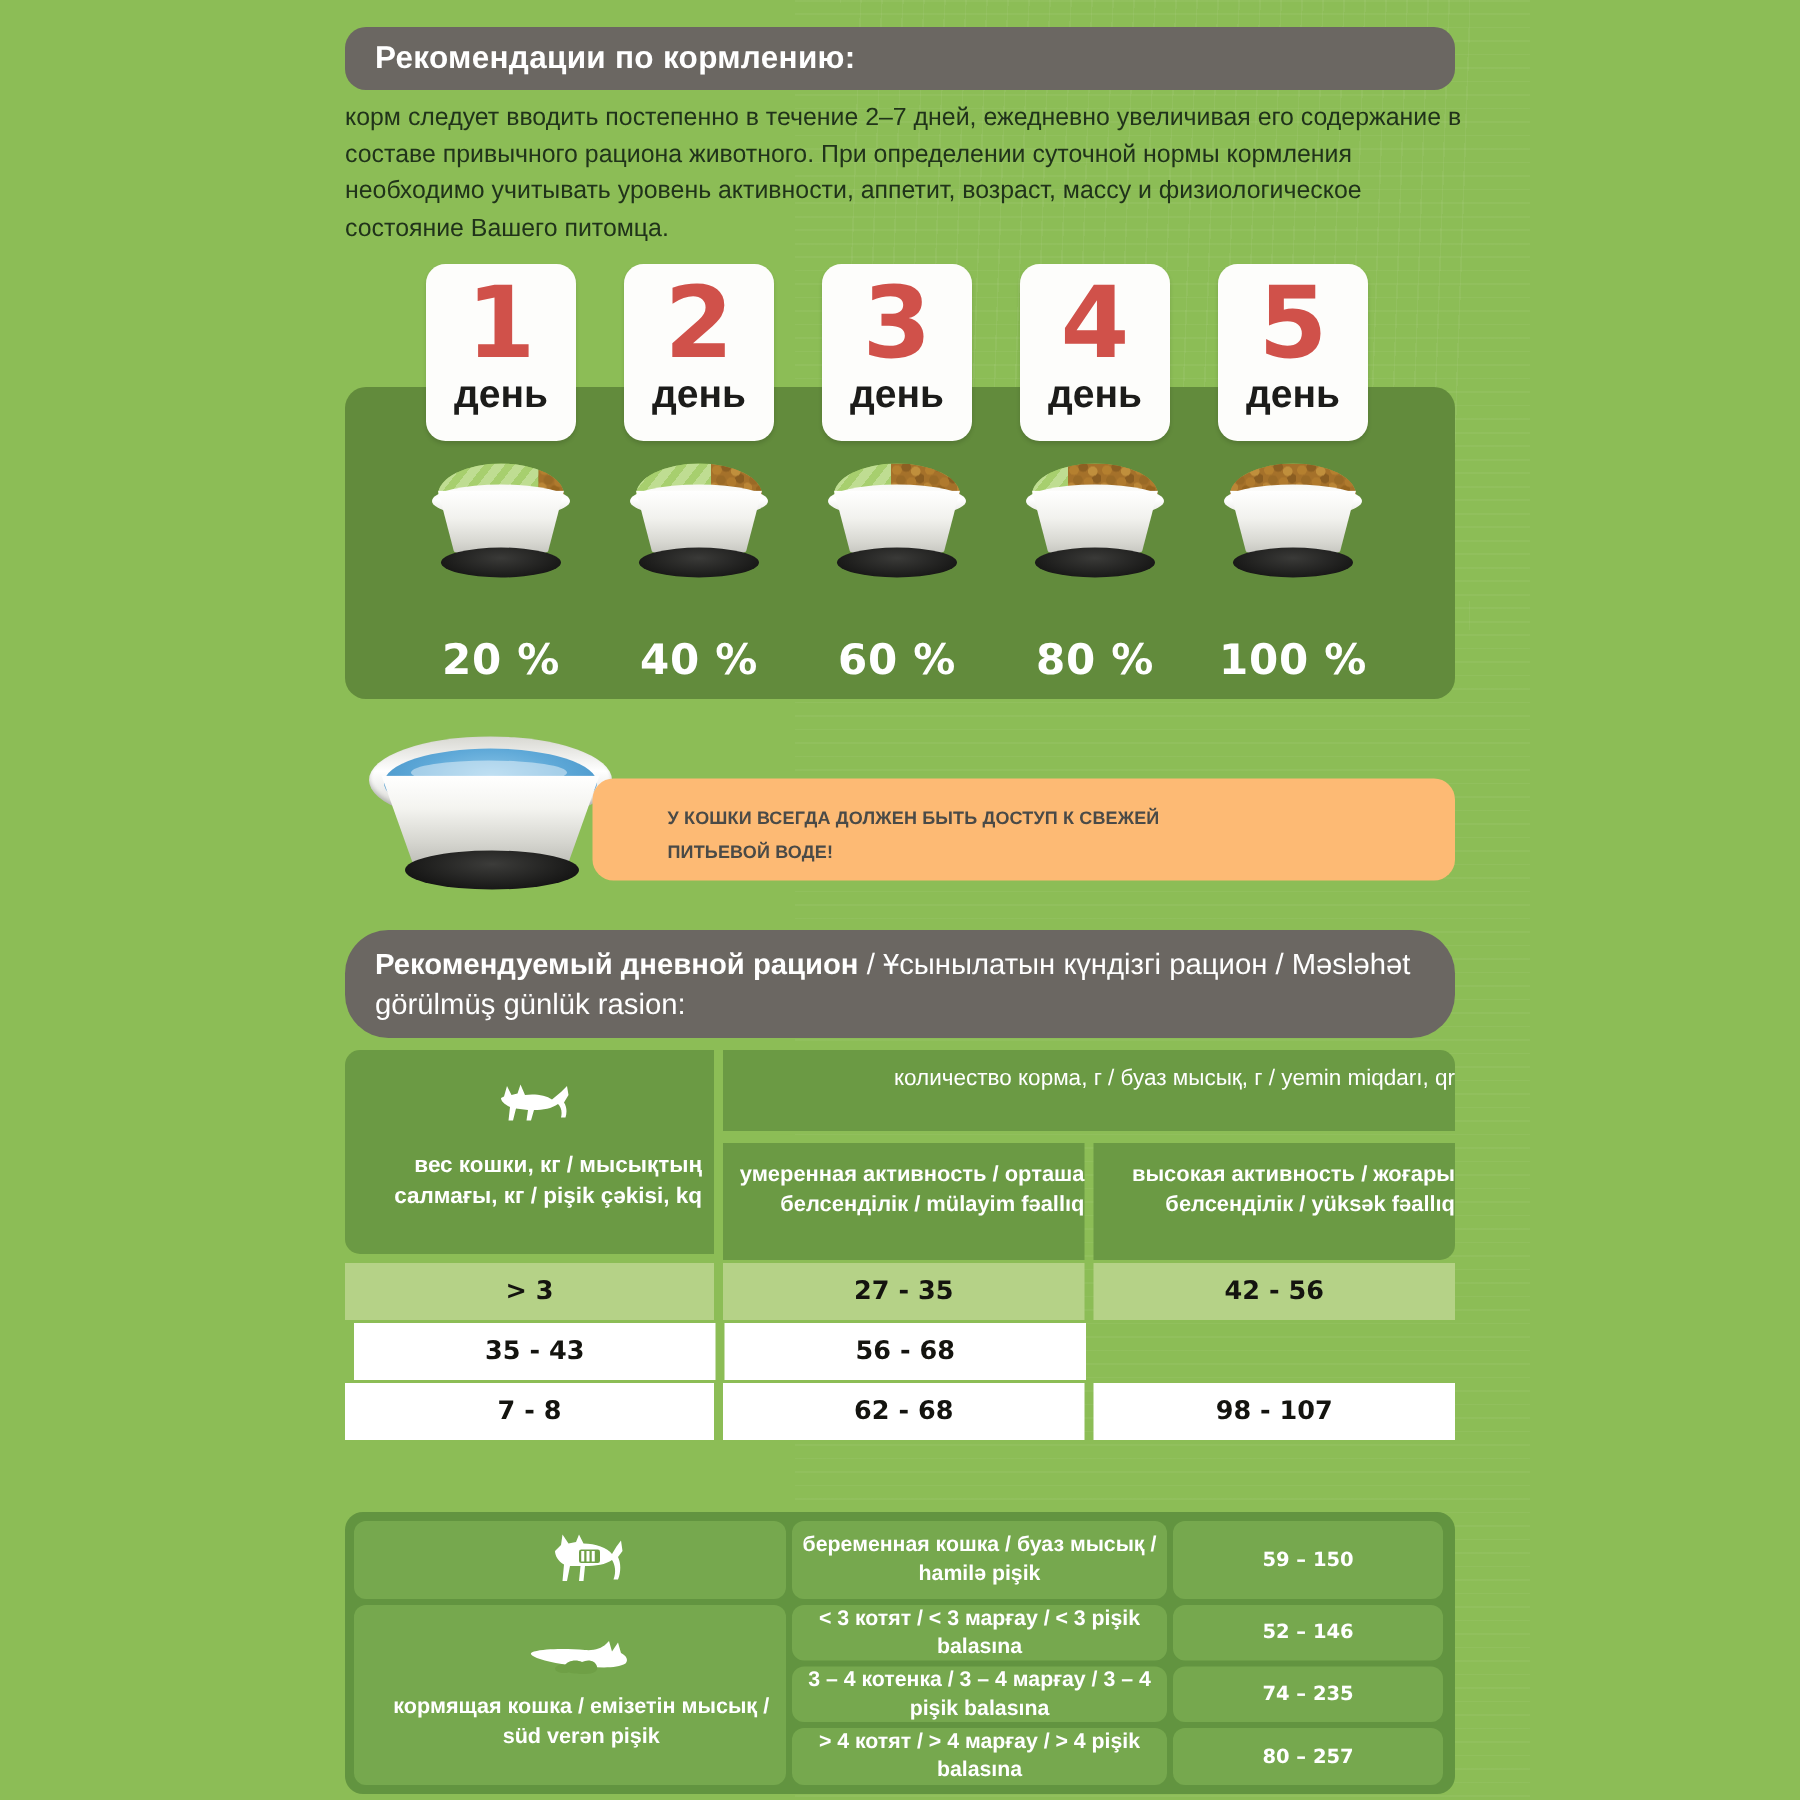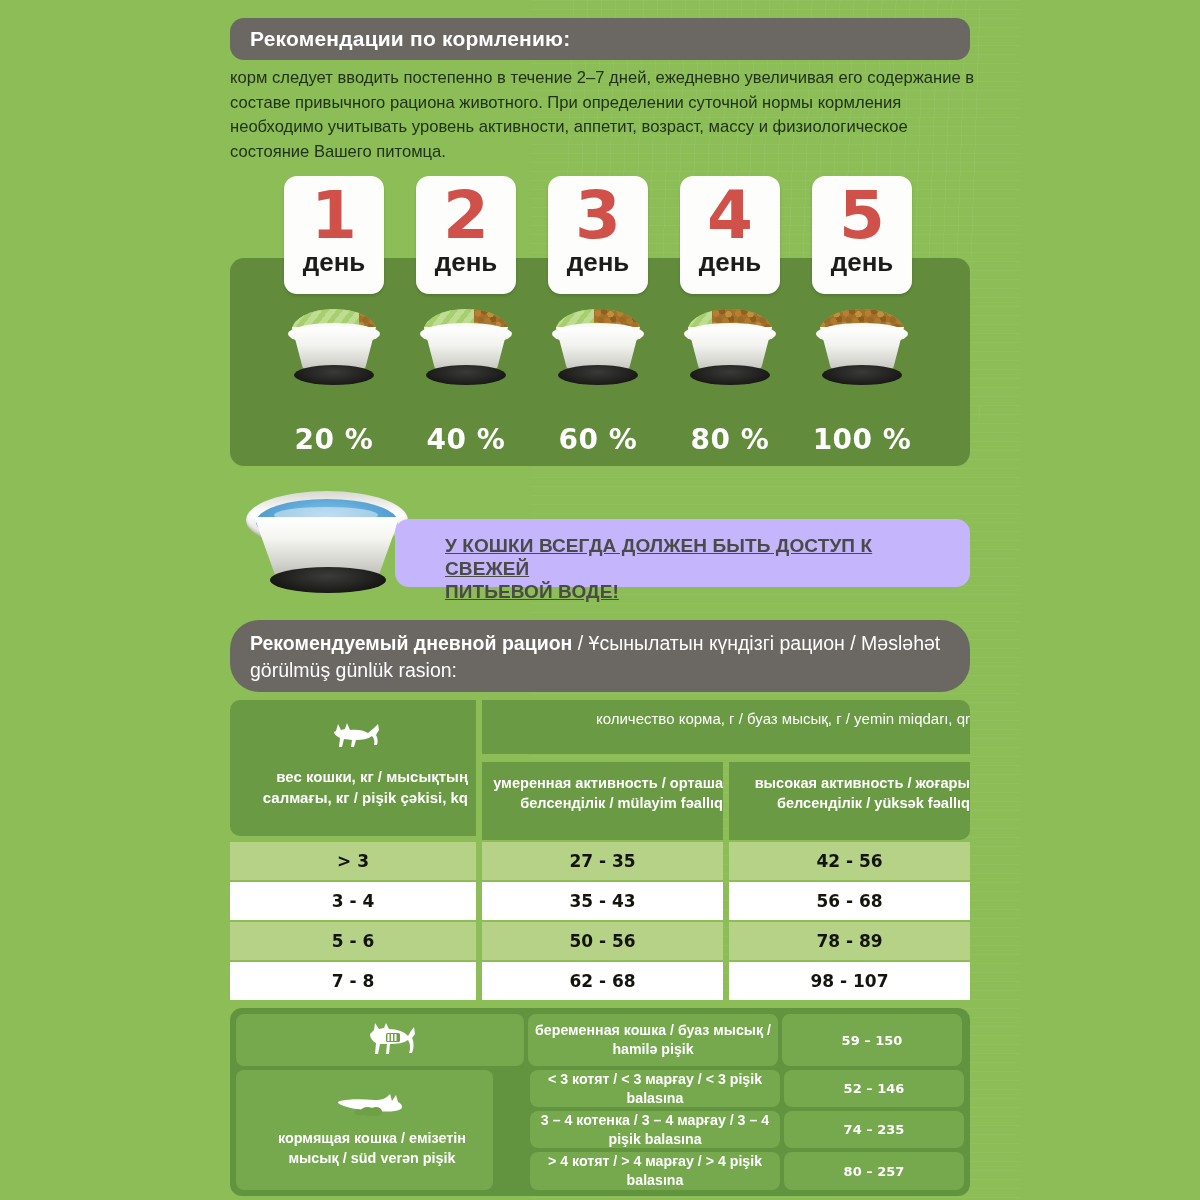--- a/index.html
+++ b/index.html
@@ -126,25 +126,24 @@
   }
   .pct{
     position:absolute;top:118px;width:120px;text-align:center;
     color:#ffffff;font-weight:bold;font-size:28px;
     font-family:"DejaVu Sans",sans-serif;letter-spacing:.5px;
   }
 
   
   #water-note{
     position:absolute;left:395px;top:519px;width:575px;height:68px;
-    background:#c4b5fd;border-radius:14px;
+    background:#fdba74;border-radius:14px;
     box-sizing:border-box;padding:15px 20px 0 50px;
-    color:#4a4a47;font-weight:bold;font-size:19px;line-height:23px;
+    color:#4a4a47;font-weight:bold;font-size:12px;line-height:23px;
     letter-spacing:.1px;
-    text-decoration:underline;
   }
   #water-bowl{position:absolute;left:232px;top:485px;width:190px;height:115px;}
   .wb-water{
     position:absolute;left:24px;top:14px;width:142px;height:46px;
     border-radius:50%;
     background:radial-gradient(ellipse at 50% 40%,#8cc6e8 0%,#5fa9d8 45%,#3f8dc4 100%);
   }
   .wb-water-hi{
     position:absolute;left:42px;top:22px;width:104px;height:16px;
     border-radius:50%;background:rgba(255,255,255,.45);
@@ -225,21 +224,21 @@
     display:flex;align-items:center;justify-content:center;
     padding:0 6px;
   }
   .sp-val{
     width:180px;margin-left:4px;border-radius:8px;
     font-weight:bold;font-size:13px;
     display:flex;align-items:center;justify-content:center;
     font-family:"DejaVu Sans",sans-serif;
   }
   .sp-right{display:flex;flex-direction:column;}
-  .sp-subrow{display:flex;margin-bottom:4px;padding-left:33px;}
+  .sp-subrow{display:flex;margin-bottom:4px;}
   .sp-subrow:last-child{margin-bottom:0;}
   svg{display:block;}
 </style>
 </head>
 <body>
 
 <div class="texture"></div>
 <div class="texture2"></div>
 
 <div class="page">
@@ -385,28 +384,22 @@
         <span>высокая активность  / жоғары белсенділік / yüksək fəallıq</span>
       </div>
     </div>
 
     <div class="drow row-alt">
       <div class="dcell w">&gt; 3</div>
       <div class="dcell m">27 - 35</div>
       <div class="dcell h">42 - 56</div>
     </div>
     <div class="drow row-plain">
-      <div class="dcell w">3 - 4</div>
       <div class="dcell m">35 - 43</div>
       <div class="dcell h">56 - 68</div>
-    </div>
-    <div class="drow row-alt">
-      <div class="dcell w">5 - 6</div>
-      <div class="dcell m">50 - 56</div>
-      <div class="dcell h">78 - 89</div>
     </div>
     <div class="drow row-plain">
       <div class="dcell w">7 - 8</div>
       <div class="dcell m">62 - 68</div>
       <div class="dcell h">98 - 107</div>
     </div>
 
   </div>
 
   <div id="special-table">

